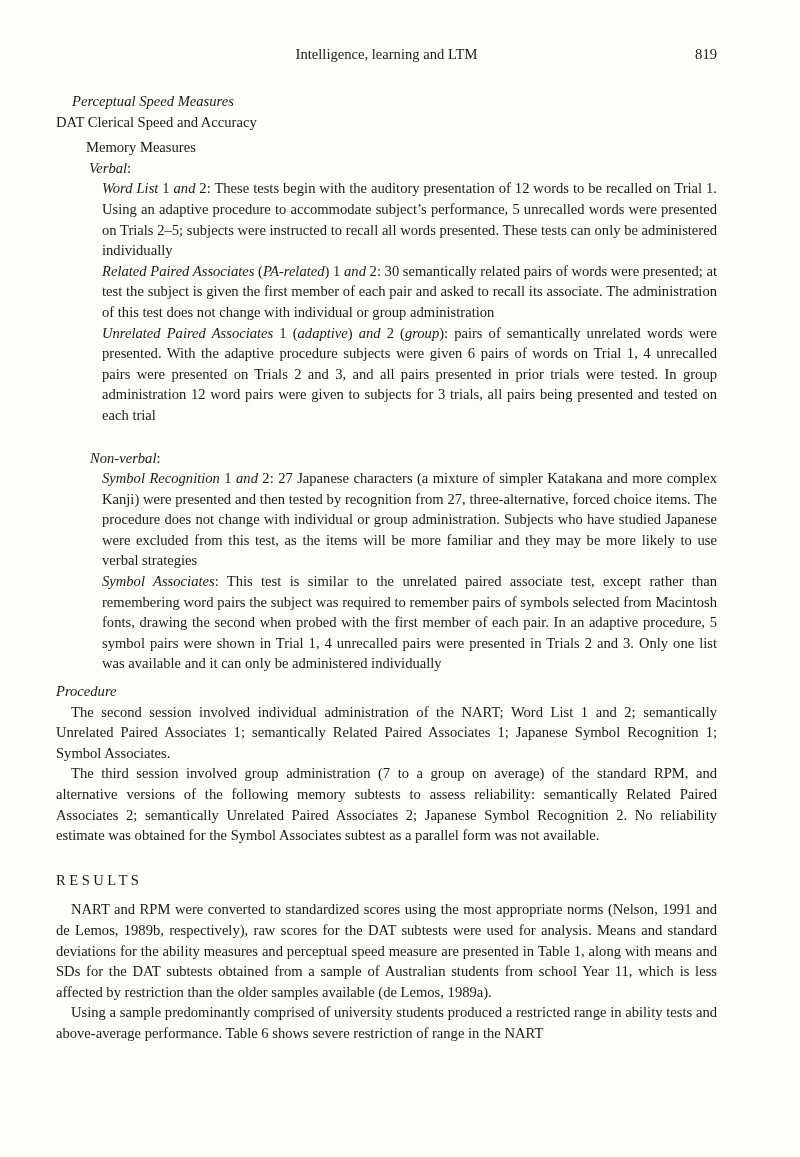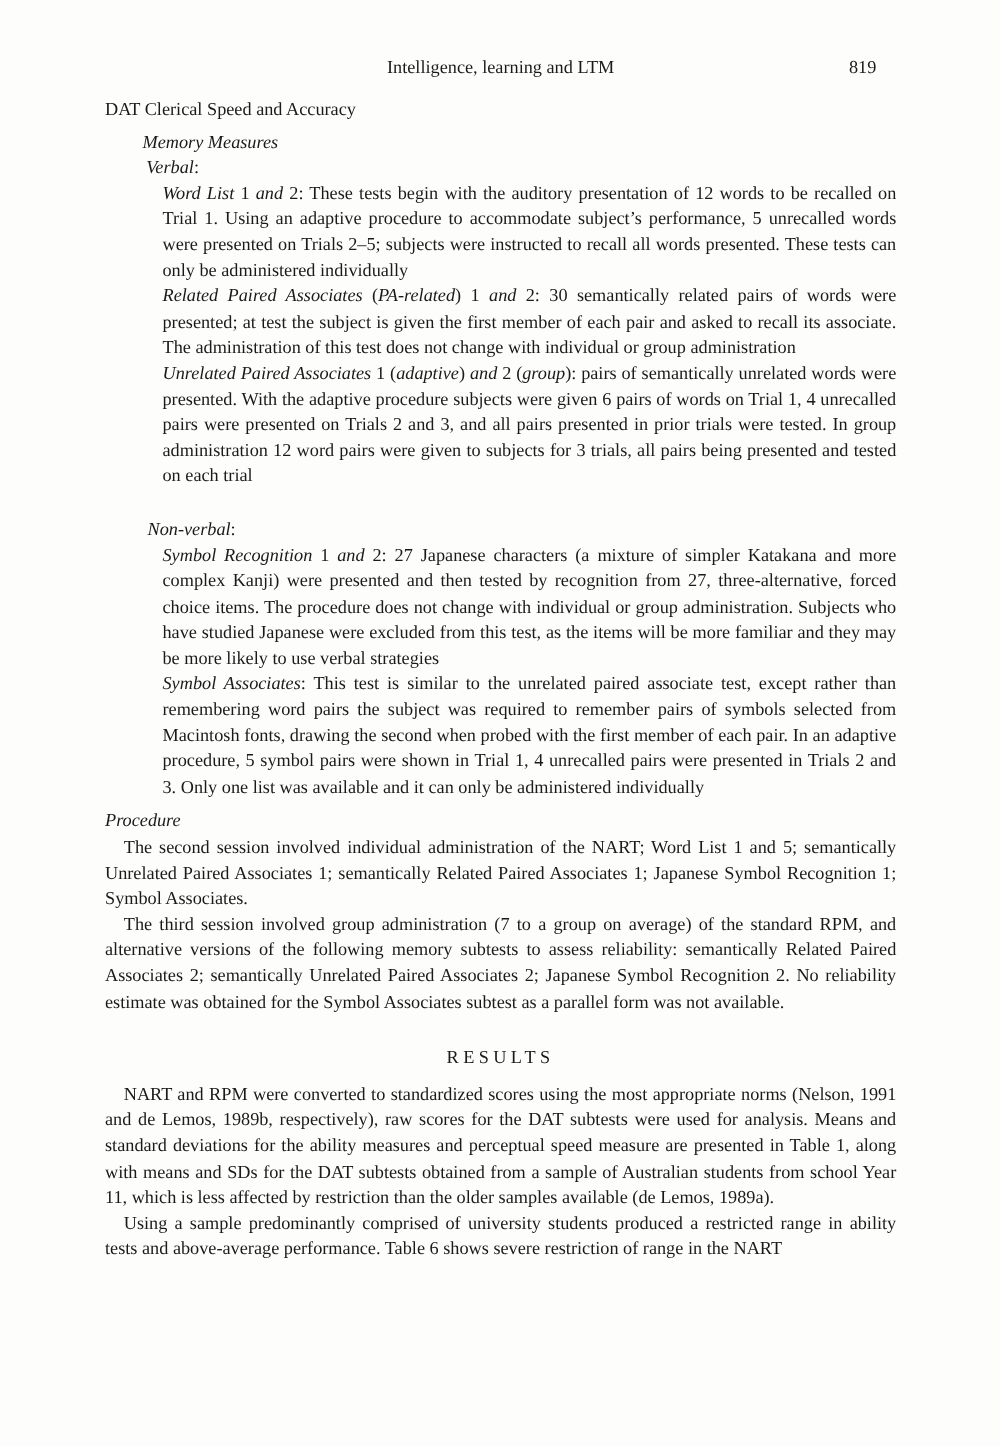--- a/index.html
+++ b/index.html
@@ -13,48 +13,47 @@
     background: #fdfdfc;
     color: #1a1a1a;
     font-family: "Liberation Serif", serif;
     font-size: 14.6px;
     line-height: 20.6px;
   }
   .page {
     box-sizing: border-box;
     width: 800px;
     height: 1157px;
-    padding: 44px 83px 0 84px;
+    padding: 44px 83px 0 56px;
   }
   p { margin: 0; }
   .it { font-style: italic; }
 
   .header {
     position: relative;
     height: 21px;
     margin-bottom: 13px;
   }
   .running-title {
     position: absolute;
     left: 0; right: 0;
     text-align: center;
   }
   .page-number {
     position: absolute;
-    right: 16px; top: 0;
+    right: 0; top: 0;
   }
 
   .h-perceptual {
     font-style: italic;
     margin: 26px 0 0 16px;
   }
   .dat-line {
   }
   .h-memory {
-    font-style: italic;
     margin: 5px 0 0 30px;
   }
   .sub-label {
     margin-left: 33px;
   }
   .subsection.sub-1 .sub-label {
     margin-left: 34px;
     margin-top: 22px;
   }
   .desc-para {
@@ -63,55 +62,55 @@
   }
   .h-procedure {
     font-style: italic;
     margin-top: 7px;
   }
   .body-para {
     text-align: justify;
     text-indent: 15px;
   }
   .h-results {
-    text-align: center;
     letter-spacing: 3.5px;
     margin: 24px 0 9px 0;
   }
 </style>
 </head>
 <body>
 
 <div class="page">
 
   <div class="header">
     <span class="running-title">Intelligence, learning and LTM</span>
     <span class="page-number">819</span>
   </div>
 
+  <div class="h-perceptual">Perceptual Speed Measures</div>
   <div class="dat-line">DAT Clerical Speed and Accuracy</div>
 
   <div class="h-memory">Memory Measures</div>
   <div id="memory-subsections">
       <div class="subsection sub-0">
         <div class="sub-label"><span class="it">Verbal</span><span>:</span></div>
         <p class="desc-para"><span class="it">Word List</span><span> 1 </span><span class="it">and</span><span> 2: </span><span>These tests begin with the auditory presentation of 12 words to be recalled on Trial 1. Using an adaptive procedure to accommodate subject’s performance, 5 unrecalled words were presented on Trials 2–5; subjects were instructed to recall all words presented. These tests can only be administered individually</span></p>
         <p class="desc-para"><span class="it">Related Paired Associates</span><span> (</span><span class="it">PA-related</span><span>) 1 </span><span class="it">and</span><span> 2: </span><span>30 semantically related pairs of words were presented; at test the subject is given the first member of each pair and asked to recall its associate. The administration of this test does not change with individual or group administration</span></p>
         <p class="desc-para"><span class="it">Unrelated Paired Associates</span><span> 1 (</span><span class="it">adaptive</span><span>) </span><span class="it">and</span><span> 2 (</span><span class="it">group</span><span>): </span><span>pairs of semantically unrelated words were presented. With the adaptive procedure subjects were given 6 pairs of words on Trial 1, 4 unrecalled pairs were presented on Trials 2 and 3, and all pairs presented in prior trials were tested. In group administration 12 word pairs were given to subjects for 3 trials, all pairs being presented and tested on each trial</span></p>
       </div>
       <div class="subsection sub-1">
         <div class="sub-label"><span class="it">Non-verbal</span><span>:</span></div>
         <p class="desc-para"><span class="it">Symbol Recognition</span><span> 1 </span><span class="it">and</span><span> 2: </span><span>27 Japanese characters (a mixture of simpler Katakana and more complex Kanji) were presented and then tested by recognition from 27, three-alternative, forced choice items. The procedure does not change with individual or group administration. Subjects who have studied Japanese were excluded from this test, as the items will be more familiar and they may be more likely to use verbal strategies</span></p>
         <p class="desc-para"><span class="it">Symbol Associates</span><span>: </span><span>This test is similar to the unrelated paired associate test, except rather than remembering word pairs the subject was required to remember pairs of symbols selected from Macintosh fonts, drawing the second when probed with the first member of each pair. In an adaptive procedure, 5 symbol pairs were shown in Trial 1, 4 unrecalled pairs were presented in Trials 2 and 3. Only one list was available and it can only be administered individually</span></p>
       </div>
     </div>
 
   <div class="h-procedure">Procedure</div>
   <div>
-      <p class="body-para">The second session involved individual administration of the NART; Word List 1 and 5; semantically Unrelated Paired Associates 1; semantically Related Paired Associates 1; Japanese Symbol Recognition 1; Symbol Associates.</p>
+      <p class="body-para">The second session involved individual administration of the NART; Word List 1 and 2; semantically Unrelated Paired Associates 1; semantically Related Paired Associates 1; Japanese Symbol Recognition 1; Symbol Associates.</p>
       <p class="body-para">The third session involved group administration (7 to a group on average) of the standard RPM, and alternative versions of the following memory subtests to assess reliability: semantically Related Paired Associates 2; semantically Unrelated Paired Associates 2; Japanese Symbol Recognition 2. No reliability estimate was obtained for the Symbol Associates subtest as a parallel form was not available.</p>
     </div>
 
   <div class="h-results">RESULTS</div>
   <div>
       <p class="body-para">NART and RPM were converted to standardized scores using the most appropriate norms (Nelson, 1991 and de Lemos, 1989b, respectively), raw scores for the DAT subtests were used for analysis. Means and standard deviations for the ability measures and perceptual speed measure are presented in Table 1, along with means and SDs for the DAT subtests obtained from a sample of Australian students from school Year 11, which is less affected by restriction than the older samples available (de Lemos, 1989a).</p>
       <p class="body-para">Using a sample predominantly comprised of university students produced a restricted range in ability tests and above-average performance. Table 6 shows severe restriction of range in the NART</p>
     </div>
 
 </div>

